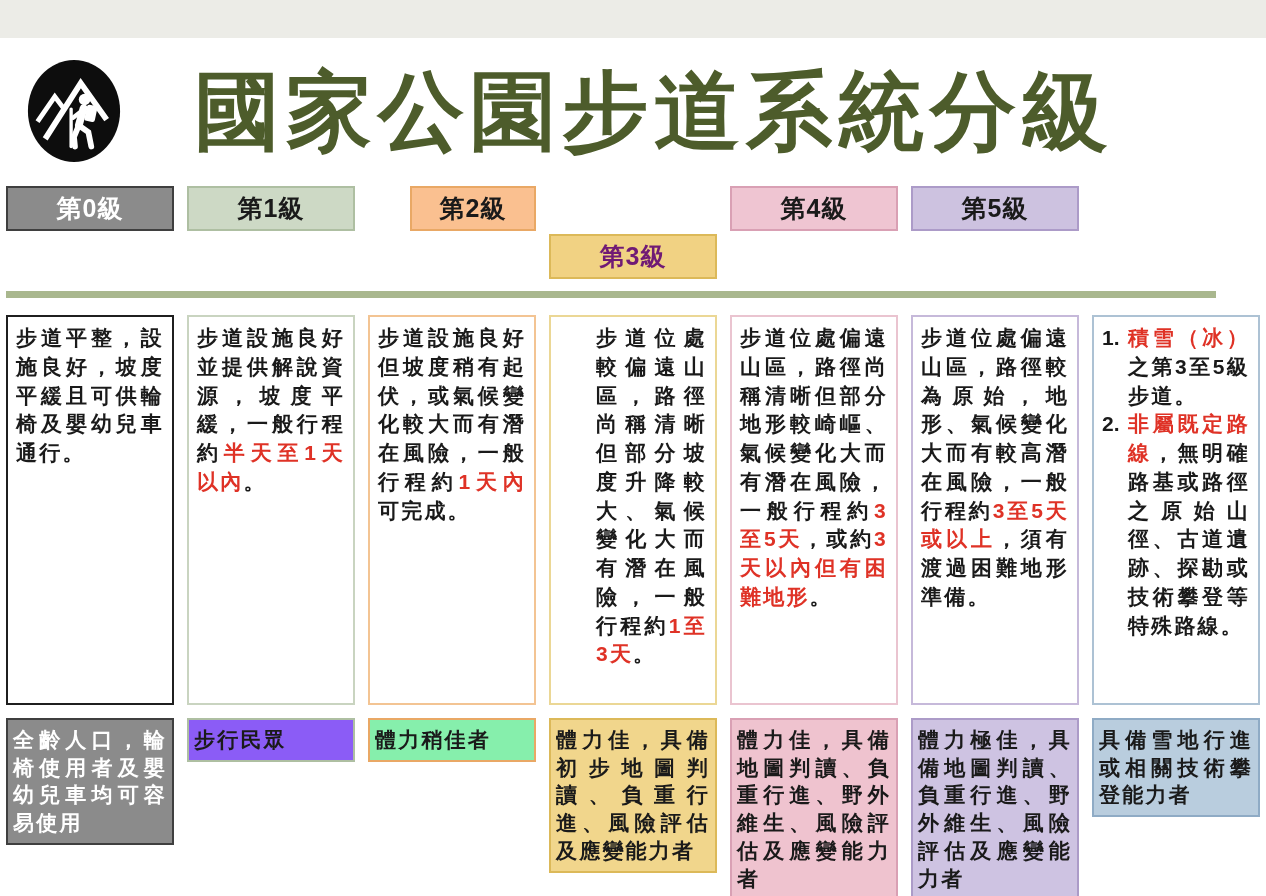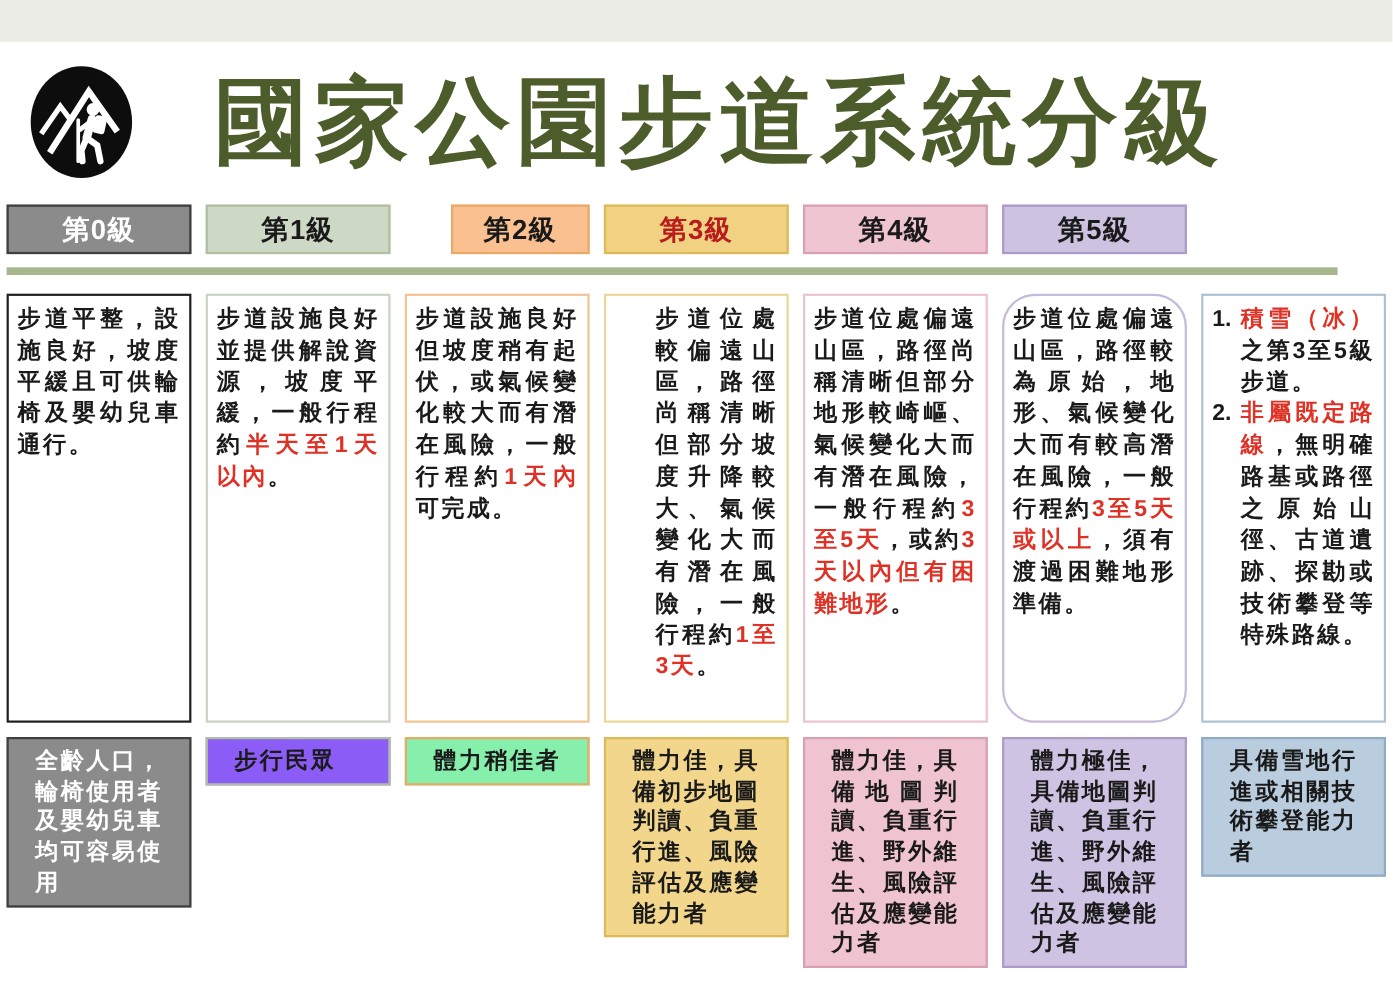--- a/index.html
+++ b/index.html
@@ -28,21 +28,21 @@
     font-size:25px;border:2px solid #999;letter-spacing:1px;
   }
   .separator{height:7px;background:var(--separator);margin:12px 50px 17px 6px;}
   .desc{
     height:372px;background:#fff;border:2px solid #ccc;
     padding:7px 8px;font-size:21px;line-height:1.37;letter-spacing:2.2px;
     text-align:justify;text-justify:inter-character;overflow:hidden;
   }
   .aud-row{margin-top:13px;align-items:start;}
   .aud{
-    border:2px solid #ccc;padding:6px 24px;font-size:21px;line-height:1.32;
+    border:2px solid #ccc;padding:6px 5px;font-size:21px;line-height:1.32;
     letter-spacing:2.2px;text-align:justify;text-justify:inter-character;
   }
   .red{color:var(--red);}
   .block{display:flex;}
   .block-num{flex:0 0 26px;letter-spacing:0;}
   .block-text{flex:1;}
 </style>
 </head>
 <body>
 
@@ -63,21 +63,21 @@
       <path d="M55,70 L50,82 L51,92" stroke-width="6"></path>
     </g>
   </svg>
   <div class="title">國家公園步道系統分級</div>
 </div>
 
 <div class="grid hdr-row" id="header-row">
     <div class="hdr" style="background: rgb(139, 139, 139); border-color: rgb(63, 63, 63); color: rgb(255, 255, 255);">第0級</div>
     <div class="hdr" style="background: rgb(205, 217, 197); border-color: rgb(174, 191, 162); color: rgb(26, 26, 26);">第1級</div>
     <div class="hdr" style="background: rgb(250, 192, 144); border-color: rgb(233, 168, 101); color: rgb(26, 26, 26); margin-left: 42px;">第2級</div>
-    <div class="hdr" style="background: rgb(241, 210, 131); border-color: rgb(220, 185, 89); color: #b91c1c;">第3級</div>
+    <div class="hdr" style="background: rgb(241, 210, 131); border-color: rgb(220, 185, 89); color: #701a75; margin-top: 48px;">第3級</div>
     <div class="hdr" style="background: rgb(239, 197, 210); border-color: rgb(217, 160, 180); color: rgb(26, 26, 26);">第4級</div>
     <div class="hdr" style="background: rgb(205, 194, 224); border-color: rgb(172, 155, 200); color: rgb(26, 26, 26);">第5級</div>
   </div>
 
 <div class="separator"></div>
 
 <div class="grid" id="desc-row">
     <div class="desc" style="border-color: rgb(31, 31, 31);">
       <div class="block">
         <span class="block-text"><span>步道平整，設施良好，坡度平緩且可供輪椅及嬰幼兒車通行。</span></span>
@@ -96,21 +96,21 @@
     <div class="desc" style="border-color: rgb(235, 215, 149); padding-left: 45px;">
       <div class="block">
         <span class="block-text"><span>步道位處較偏遠山區，路徑尚稱清晰但部分坡度升降較大、氣候變化大而有潛在風險，一般行程約</span><span class="red">1至3天</span><span>。</span></span>
       </div>
     </div>
     <div class="desc" style="border-color: rgb(234, 196, 208);">
       <div class="block">
         <span class="block-text"><span>步道位處偏遠山區，路徑尚稱清晰但部分地形較崎嶇、氣候變化大而有潛在風險，一般行程約</span><span class="red">3至5天</span><span>，或約</span><span class="red">3天以內但有困難地形</span><span>。</span></span>
       </div>
     </div>
-    <div class="desc" style="border-color: rgb(198, 185, 218); border-radius: 30px;">
+    <div class="desc" style="border-color: rgb(198, 185, 218);">
       <div class="block">
         <span class="block-text"><span>步道位處偏遠山區，路徑較為原始，地形、氣候變化大而有較高潛在風險，一般行程約</span><span class="red">3至5天或以上</span><span>，須有渡過困難地形準備。</span></span>
       </div>
     </div>
     <div class="desc" style="border-color: rgb(173, 194, 212);">
       <div class="block">
         <span class="block-num">1.</span>
         <span class="block-text"><span class="red">積雪（冰）</span><span>之第3至5級步道。</span></span>
       </div>
       <div class="block">

